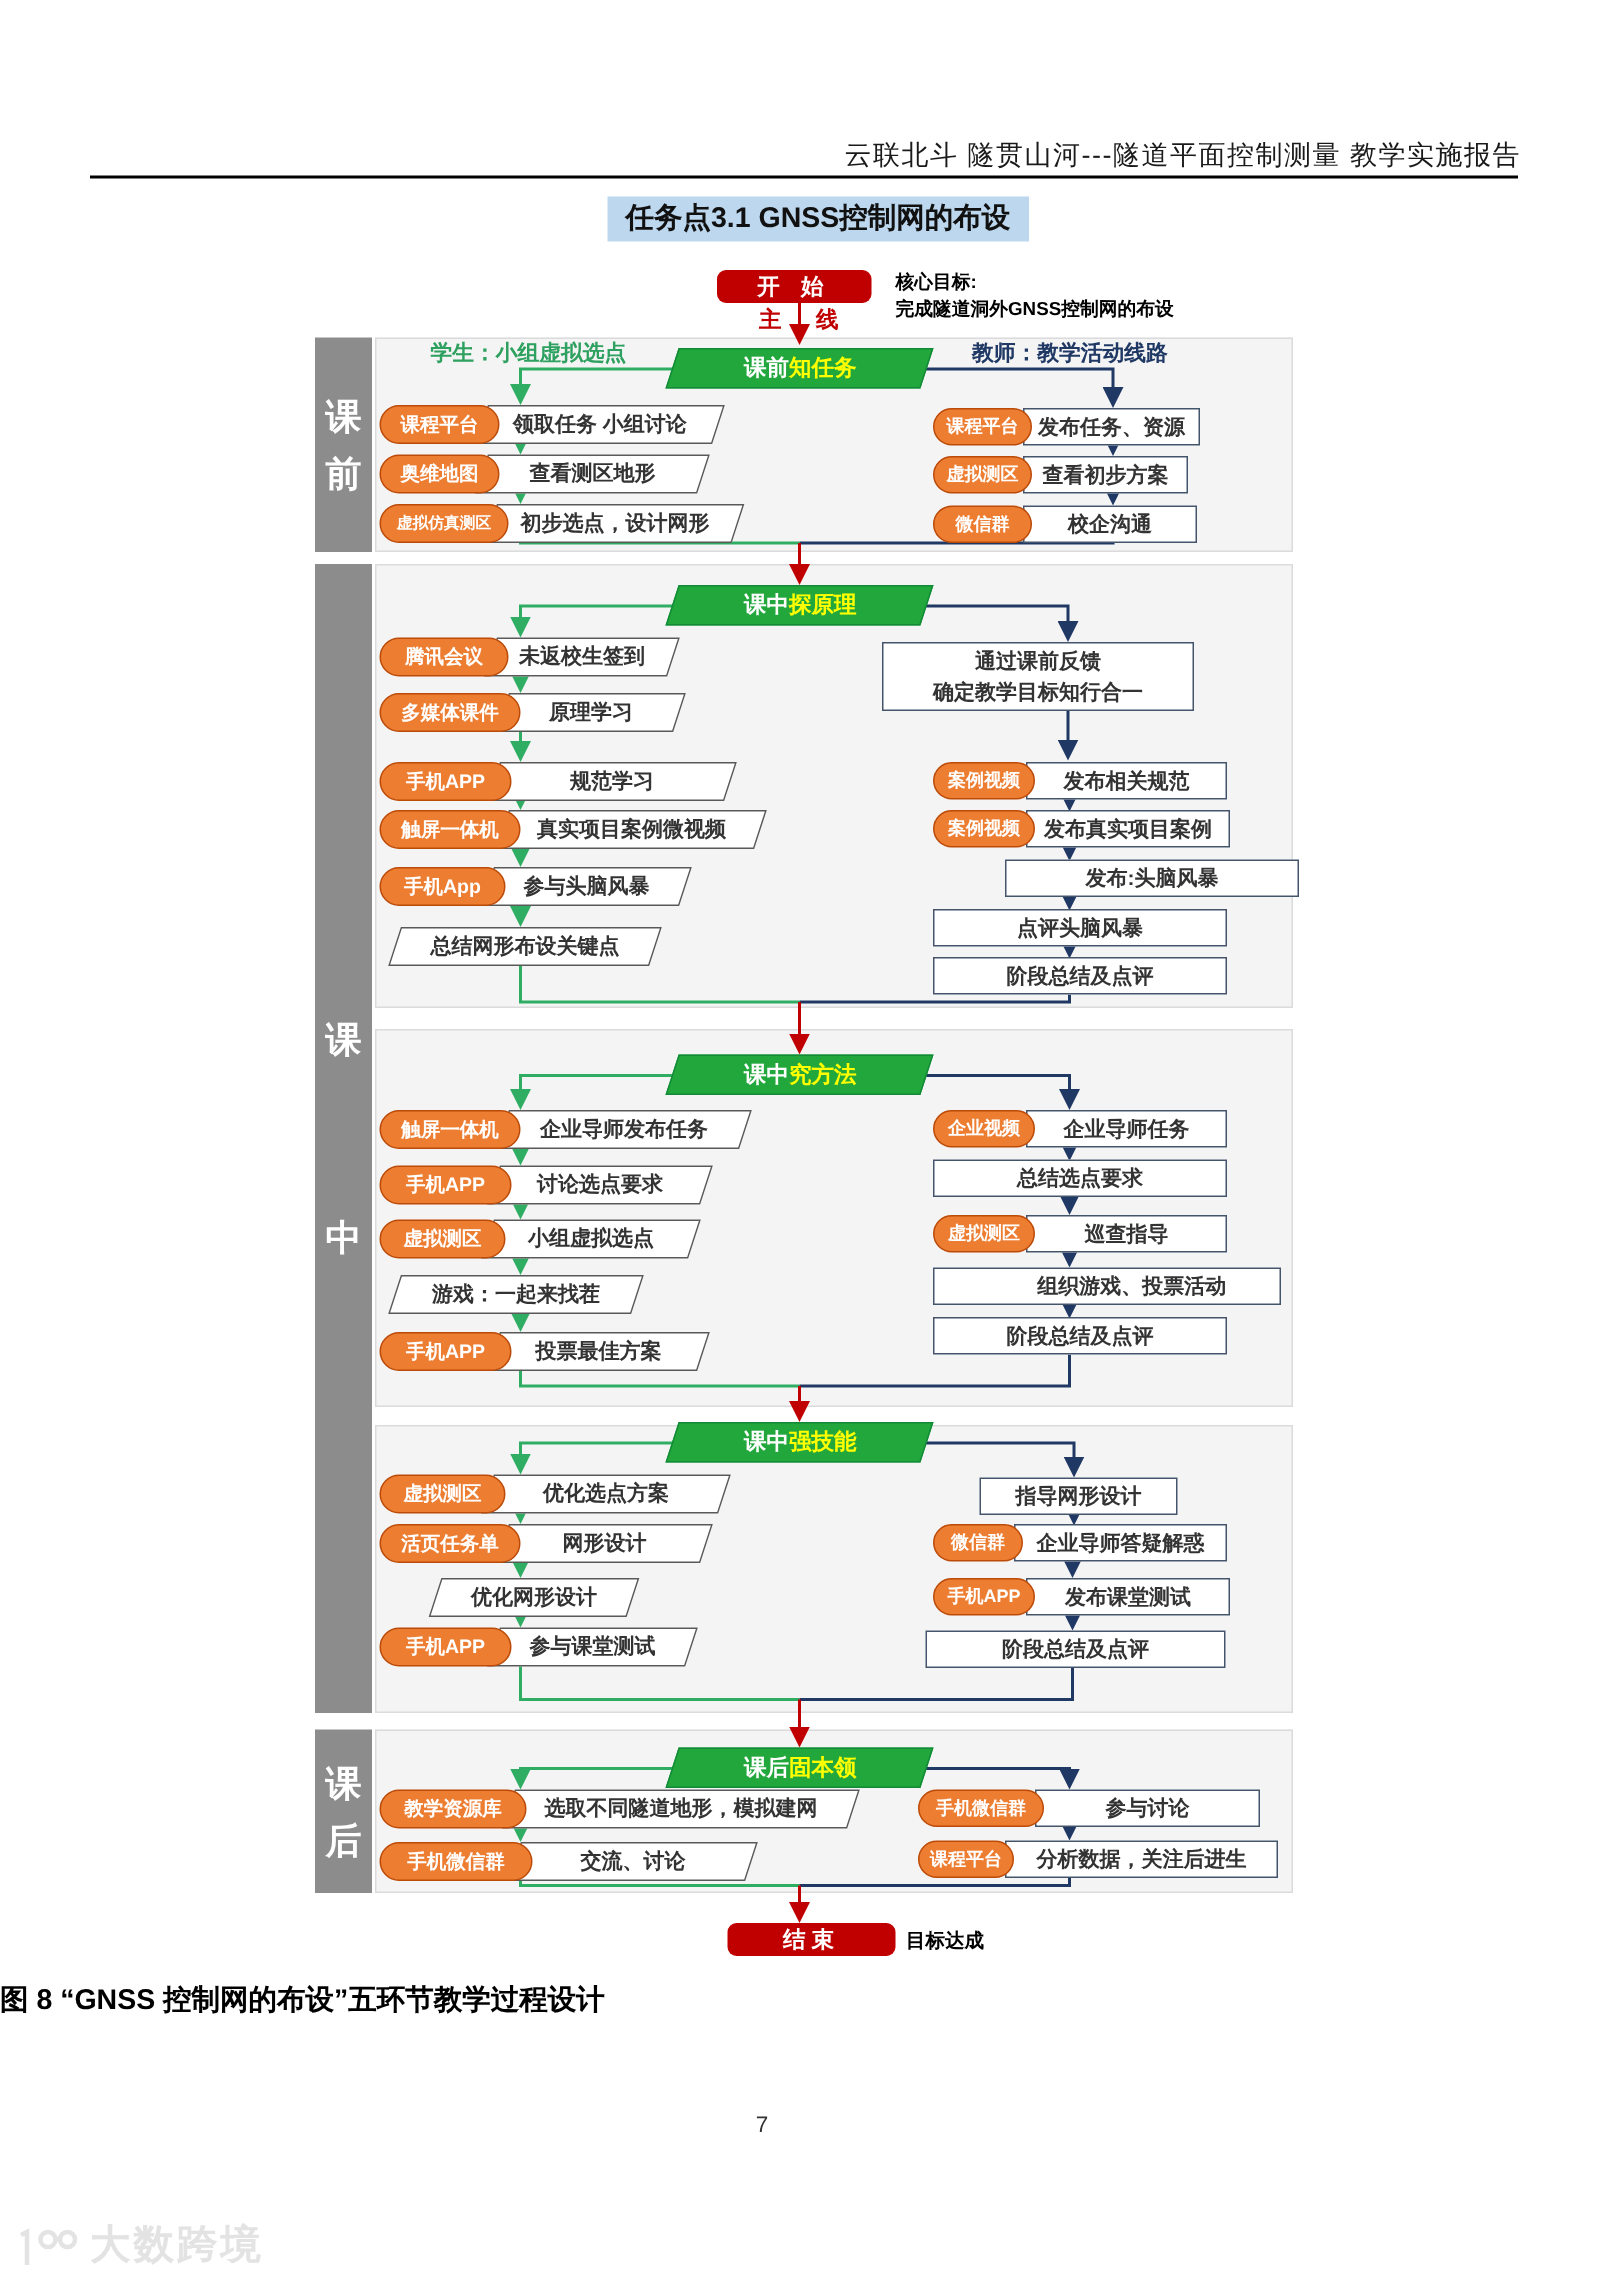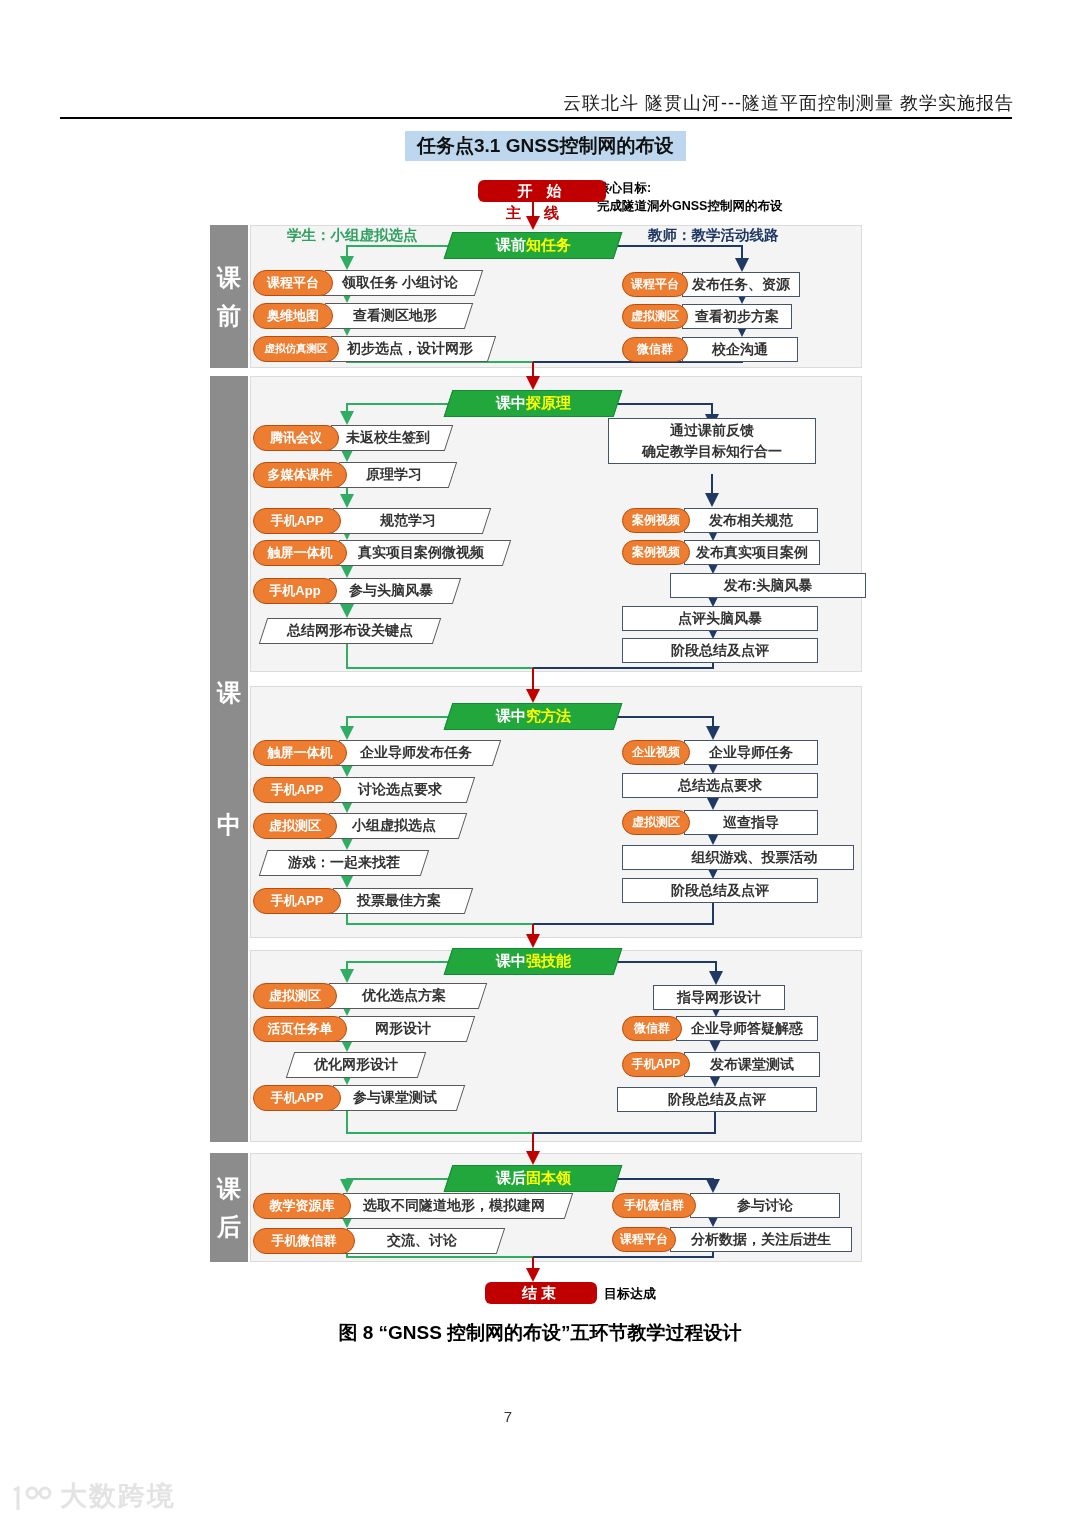--- a/index.html
+++ b/index.html
@@ -23,21 +23,21 @@
   .pill{background:#ED7D31;border:1.6px solid #BC4B09;border-radius:13px;color:#fff;font-size:13px;font-weight:bold;display:flex;align-items:center;justify-content:center;height:26px;position:relative;z-index:3;box-sizing:border-box;padding:0 4px;white-space:nowrap;}
   .pill.sm{font-size:10.5px;}
   .rp{font-size:12px;height:25px;}
   .ptask{border:1.6px solid #595959;background:#fff;transform:skewX(-18deg);height:26px;display:flex;align-items:center;justify-content:center;margin-left:-12px;z-index:2;box-sizing:border-box;}
   .ptask.solo{margin-left:0;}
   .ptask .tt{transform:skewX(18deg);font-size:14px;font-weight:600;color:#333;white-space:nowrap;}
   .rtask{border:1.6px solid #44546A;background:#fff;display:flex;align-items:center;justify-content:center;font-size:14px;font-weight:600;color:#333;box-sizing:border-box;white-space:nowrap;margin-left:-6px;z-index:2;height:25px;}
   .rtask.solo{margin-left:0;}
   .rtask.big{flex-direction:column;line-height:1.5;}
   svg.wires{position:absolute;left:0;top:0;z-index:1;}
-  .caption{position:absolute;left:0;top:1320px;width:1080px;text-align:center;font-size:19px;font-weight:bold;color:#000;}
+  .caption{position:absolute;left:0;top:1320px;width:1080px;font-size:19px;font-weight:bold;color:#000;}
   .pagenum{position:absolute;left:0;top:1408px;width:1016px;text-align:center;font-size:15px;color:#333;}
   .endnote{position:absolute;left:604px;top:1285px;font-size:13px;font-weight:bold;color:#000;}
   .wm{position:absolute;left:10px;top:1478px;display:flex;align-items:flex-end;gap:6px;color:#E3E3E3;font-size:27px;font-weight:bold;letter-spacing:2px;}
 </style>
 </head>
 <body>
 
 <div class="page">
 
   <div class="hdr">云联北斗 隧贯山河---隧道平面控制测量 教学实施报告</div>
@@ -113,21 +113,21 @@
     <g stroke="#C00000" stroke-width="2" fill="none">
       <path d="M533 202 V226" marker-end="url(#aR)"></path>
       <path d="M533 362 V386" marker-end="url(#aR)"></path>
       <path d="M533 668 V699" marker-end="url(#aR)"></path>
       <path d="M533 924 V944" marker-end="url(#aR)"></path>
       <path d="M533 1133 V1161" marker-end="url(#aR)"></path>
       <path d="M533 1257 V1278" marker-end="url(#aR)"></path>
     </g>
   </svg>
 
-  <div class="startend" style="left:478px;top:180px;width:128px;height:22px;letter-spacing:5px;text-align:right;">开 始</div>
+  <div class="startend" style="left:478px;top:180px;width:103px;height:22px;letter-spacing:5px;text-align:right;">开 始</div>
   <div class="goalwrap">
     <div>核心目标:</div>
     <div>完成隧道洞外GNSS控制网的布设</div>
   </div>
   <div class="mainline" style="left:506px;">主</div>
   <div class="mainline" style="left:544px;">线</div>
   <div class="pathlbl" style="left:287px;color:#2EA05F;">学生：小组虚拟选点</div>
   <div class="pathlbl" style="left:648px;color:#1F3864;">教师：教学活动线路</div>
 
   <div class="panel" style="top:225px;height:143px;"></div>
@@ -230,21 +230,21 @@
       <div class="pill" style="width:84px;">手机App</div>
       <div class="ptask" style="width:132px;">
         <span class="tt">参与头脑风暴</span>
       </div>
     </div>
   <div class="lrow" style="left:263px;top:618px;">
       <div class="ptask solo" style="width:174px;">
         <span class="tt">总结网形布设关键点</span>
       </div>
     </div>
-  <div class="rrow" style="left:608px;top:428px;align-items:center;">
+  <div class="rrow" style="left:588px;top:428px;">
       <div class="rtask big solo" style="width:208px;height:46px;">
         <span>通过课前反馈</span>
         <span>确定教学目标知行合一</span>
       </div>
     </div>
   <div class="rrow" style="left:622px;top:508px;">
       <div class="pill rp" style="width:68px;">案例视频</div>
       <div class="rtask" style="width:134px;">
         <span>发布相关规范</span>
       </div>

